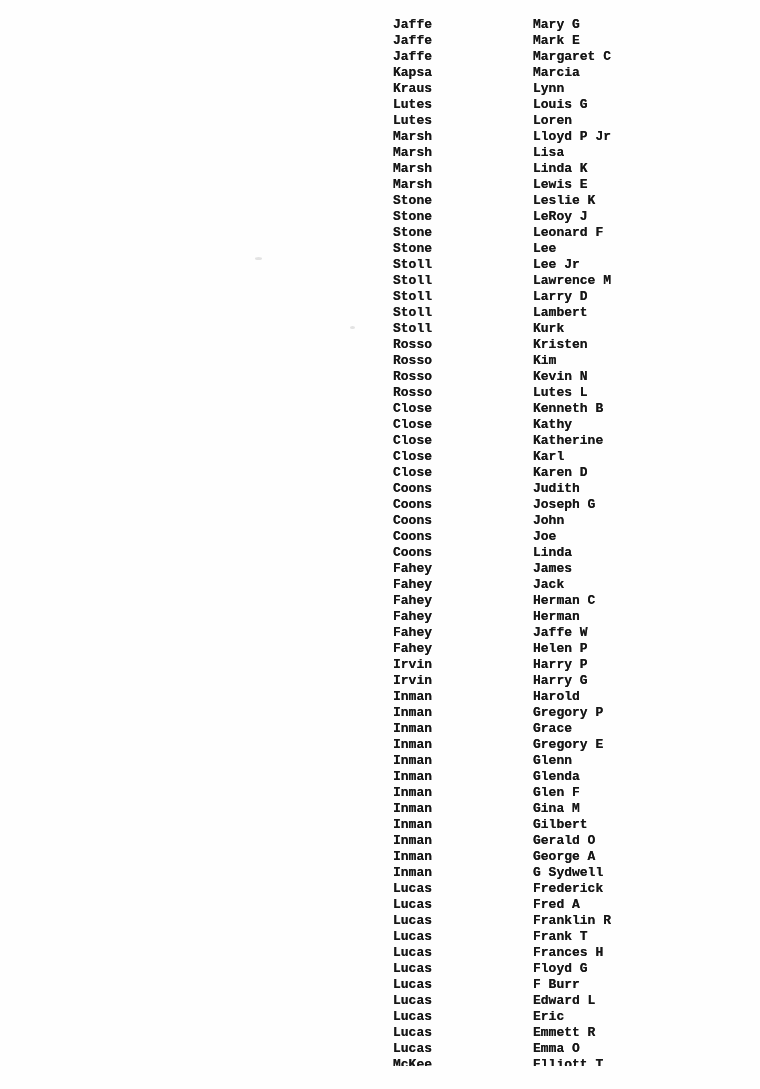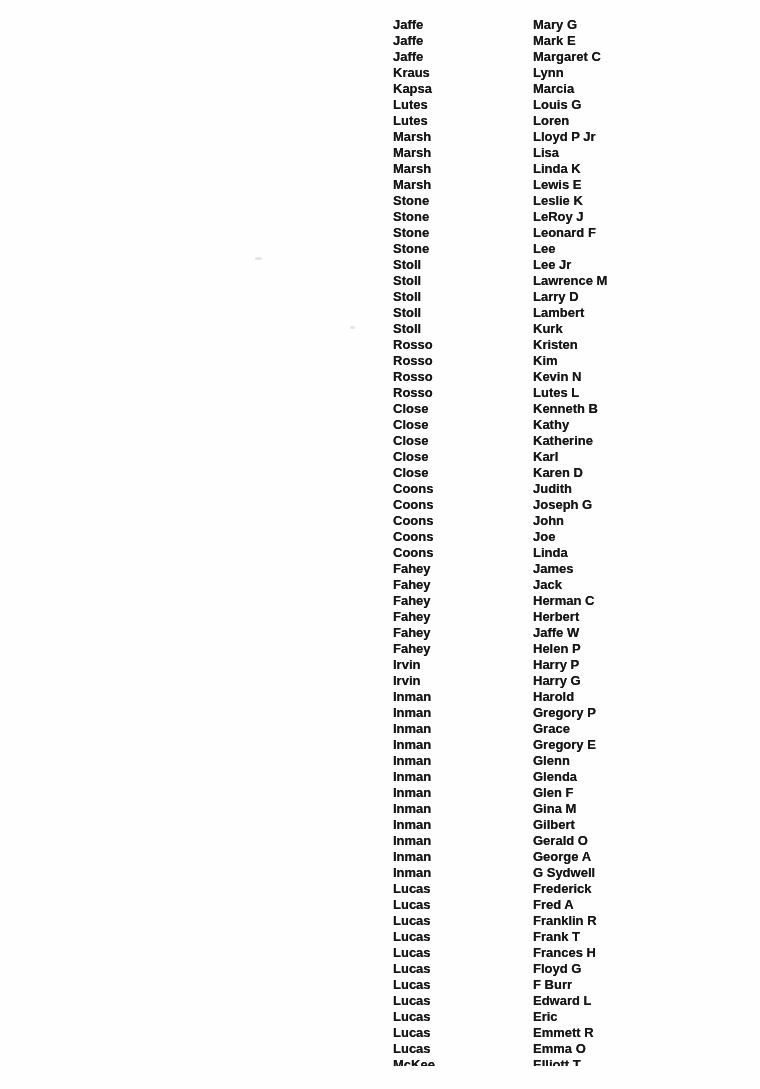--- a/index.html
+++ b/index.html
@@ -6,21 +6,21 @@
     margin: 0;
     padding: 0;
     background: #ffffff;
   }
   .page {
     position: relative;
     width: 760px;
     height: 1089px;
     background: #fefefe;
     overflow: hidden;
-    font-family: Liberation Sans, sans-serif;
+    font-family: Liberation Mono, monospace;
   }
   .name-list {
     position: absolute;
     left: 393px;
     top: 17px;
     font-size: 13px;
     font-weight: 700;
     line-height: 16px;
     color: #161616;
     text-shadow: 0 0 0.35px #3a3a3a;
@@ -66,30 +66,30 @@
     <span class="cell last">Jaffe</span>
     <span class="cell first">Mark E</span>
   </div>
 
   <div class="row">
     <span class="cell last">Jaffe</span>
     <span class="cell first">Margaret C</span>
   </div>
 
   <div class="row">
+    <span class="cell last">Kapsa</span>
+    <span class="cell first">Marcia</span>
+  </div>
+
+  <div class="row">
     <span class="cell last">Kraus</span>
     <span class="cell first">Lynn</span>
   </div>
 
   <div class="row">
-    <span class="cell last">Kapsa</span>
-    <span class="cell first">Marcia</span>
-  </div>
-
-  <div class="row">
     <span class="cell last">Lutes</span>
     <span class="cell first">Louis G</span>
   </div>
 
   <div class="row">
     <span class="cell last">Lutes</span>
     <span class="cell first">Loren</span>
   </div>
 
   <div class="row">
@@ -237,21 +237,21 @@
     <span class="cell first">Jack</span>
   </div>
 
   <div class="row">
     <span class="cell last">Fahey</span>
     <span class="cell first">Herman C</span>
   </div>
 
   <div class="row">
     <span class="cell last">Fahey</span>
-    <span class="cell first">Herbert</span>
+    <span class="cell first">Herman</span>
   </div>
 
   <div class="row">
     <span class="cell last">Fahey</span>
     <span class="cell first">Jaffe W</span>
   </div>
 
   <div class="row">
     <span class="cell last">Fahey</span>
     <span class="cell first">Helen P</span>

